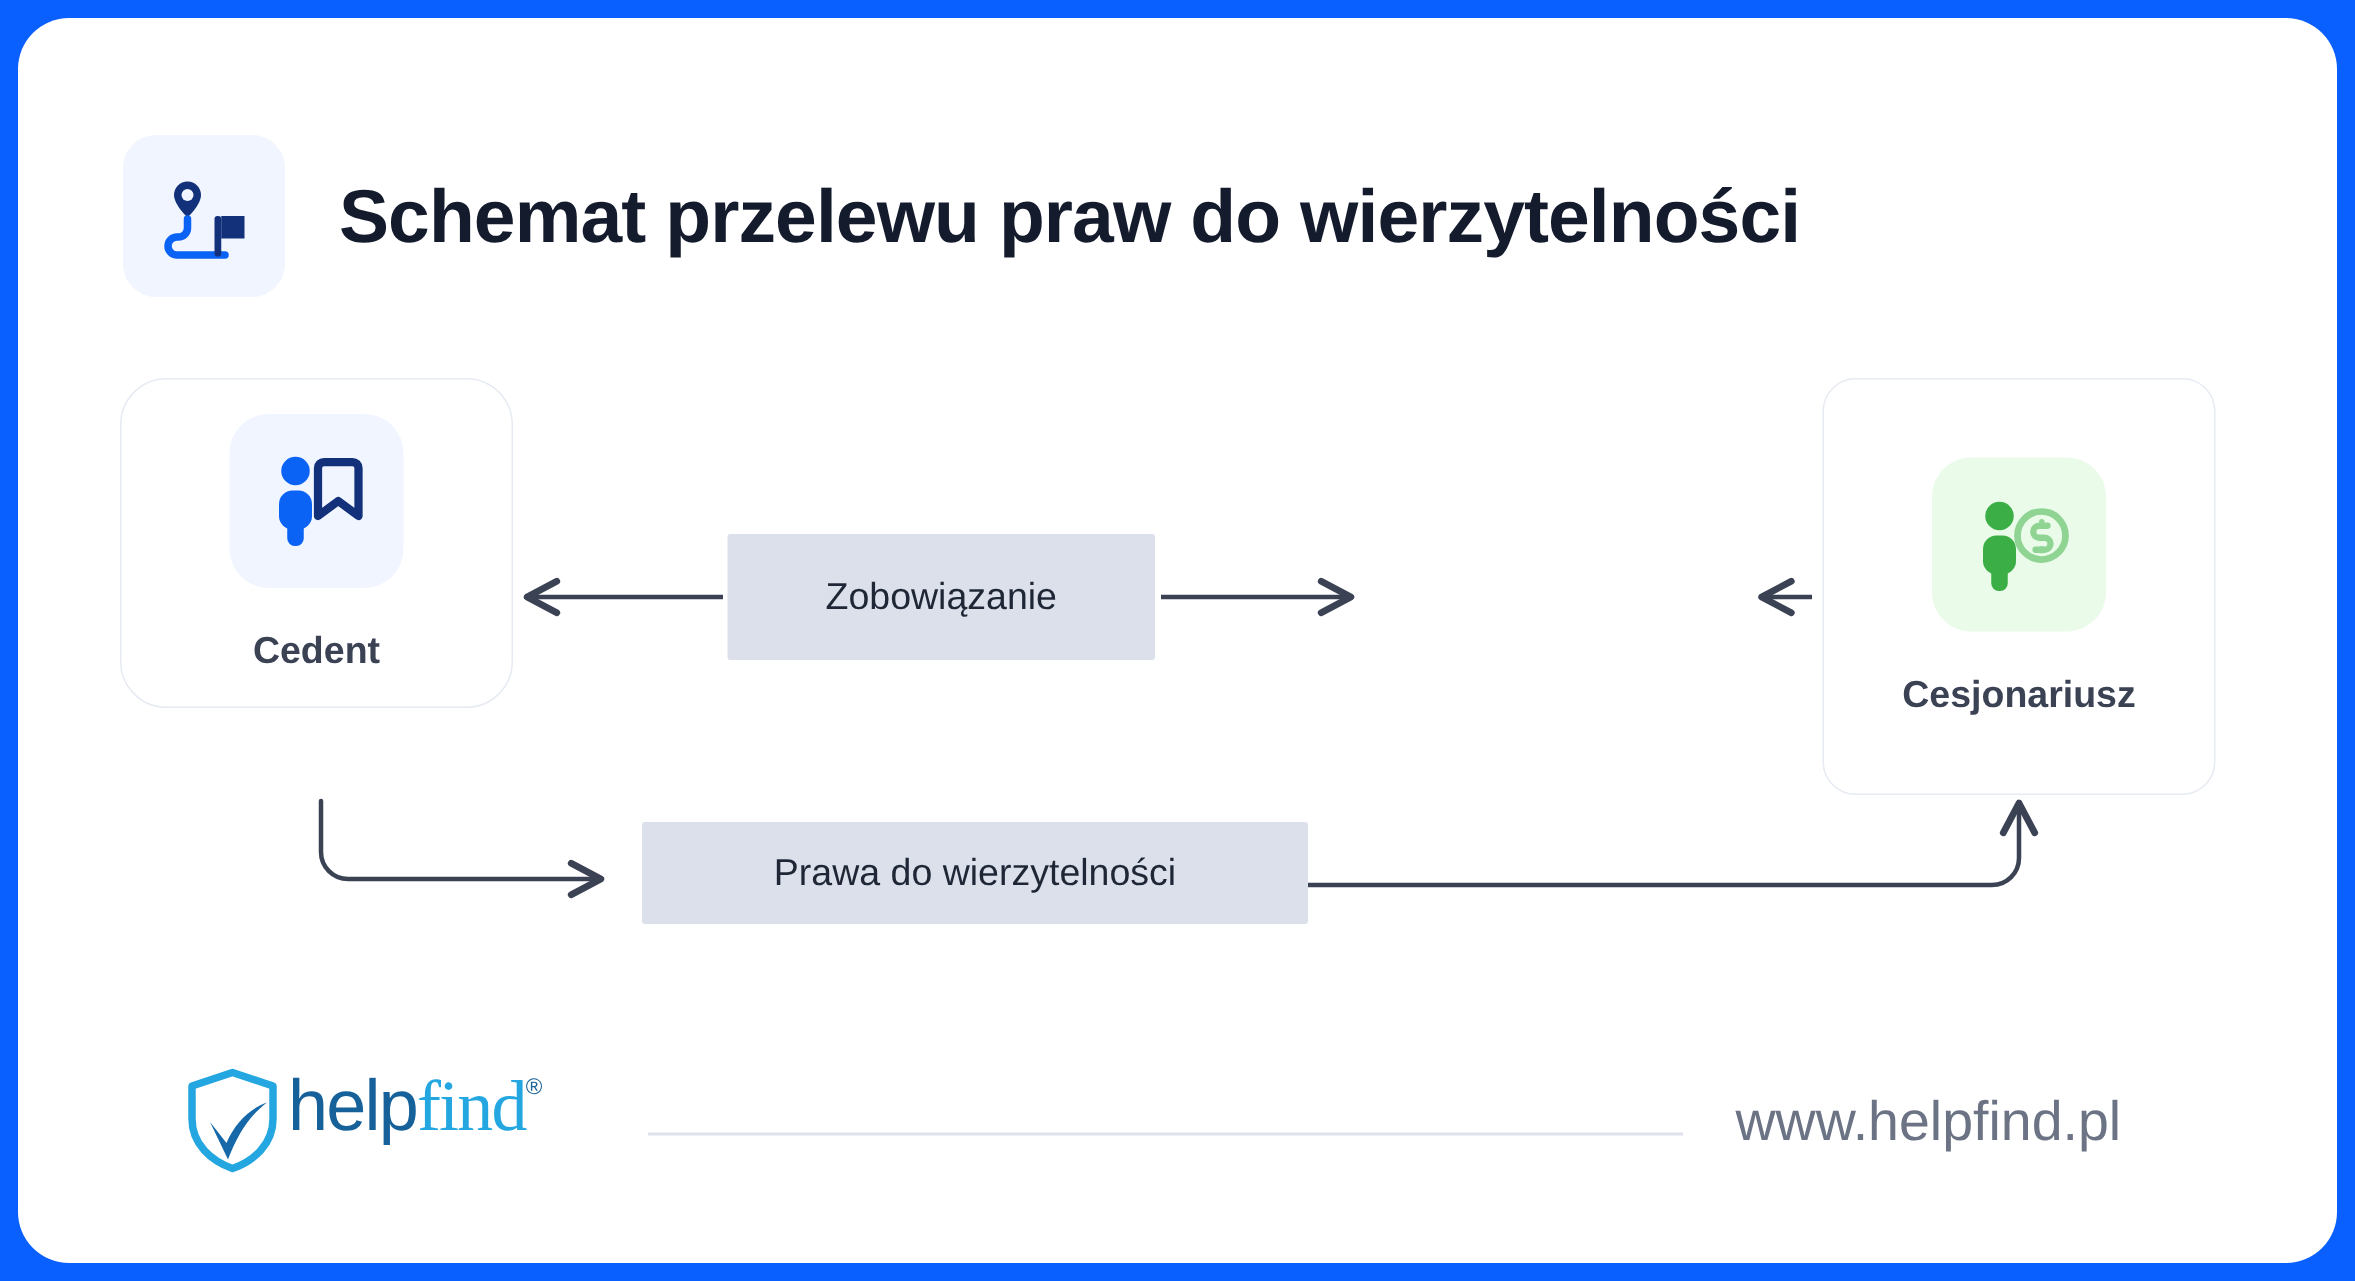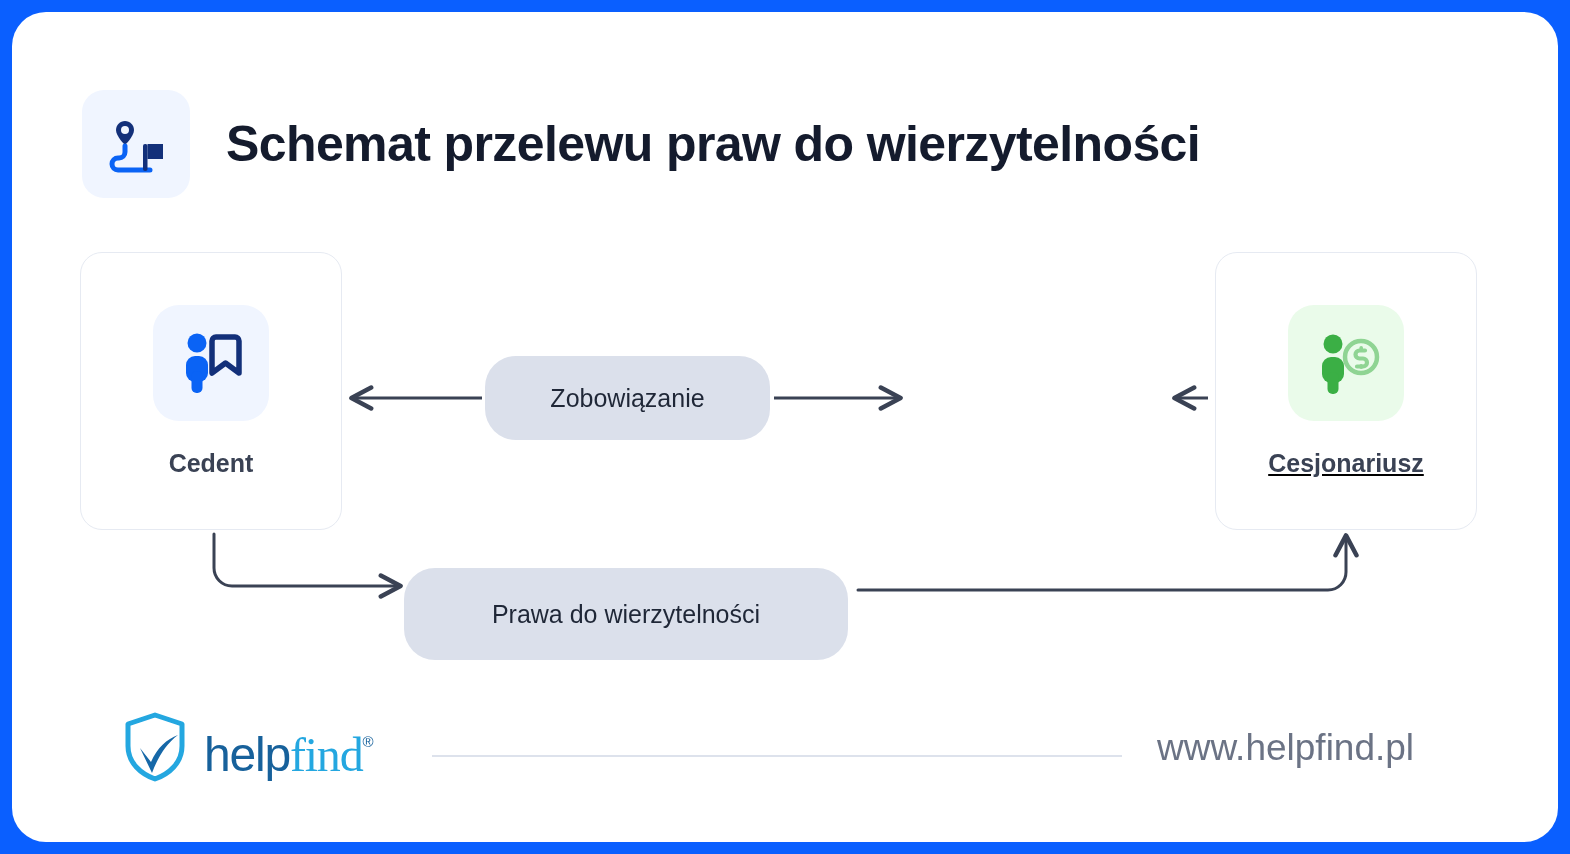--- a/index.html
+++ b/index.html
@@ -89,46 +89,46 @@
     justify-content: center;
   }
   .node-label {
     margin-top: 28px;
     font-size: 25px;
     font-weight: bold;
     color: #3A4254;
     white-space: nowrap;
   }
 
-  #node-cedent      { left: 68px;   top: 240px; width: 262px; height: 278px; }
+  #node-cedent      { left: 68px;   top: 240px; width: 262px; height: 220px; border-radius: 31px; }
   #node-dluznik     { left: 893px;  top: 240px; width: 262px; height: 278px; }
-  #node-cesjonariusz{ left: 1203px; top: 240px; width: 262px; height: 278px; text-decoration: underline; }
+  #node-cesjonariusz{ left: 1203px; top: 240px; width: 262px; height: 278px; }
 
   .icon-bg-blue  { background: #F0F5FF; }
   .icon-bg-pink  { background: #FEEDF1; }
   .icon-bg-green { background: #EAFBEA; }
 
   
   .edge-pill {
     position: absolute;
     background: #DBE0EB;
-    border-radius: 31px;
+    border-radius: 2px;
     display: flex;
     align-items: center;
     justify-content: center;
     font-size: 25px;
     color: #1F2737;
     white-space: nowrap;
     box-sizing: border-box;
   }
   #pill-zobowiazanie {
     left: 473px; top: 344px; width: 285px; height: 84px;
   }
   #pill-prawa {
-    left: 392px; top: 536px; width: 444px; height: 92px; margin-top: 20px;
+    left: 416px; top: 536px; width: 444px; height: 68px;
   }
 
   
   #arrow-layer {
     position: absolute;
     left: 0; top: 0;
     width: 1546px; height: 830px;
     pointer-events: none;
   }
 
@@ -140,22 +140,22 @@
     width: 1546px;
     height: 110px;
     display: flex;
     align-items: center;
   }
   #logo {
     position: absolute;
     left: 110px;
     top: 8px;
     display: flex;
-    align-items: flex-end;
-    gap: 16px;
+    align-items: flex-start;
+    gap: 4px;
   }
   #logo-wordmark {
     font-size: 48px;
     letter-spacing: -1.2px;
     display: flex;
     align-items: flex-start;
   }
   .wm-help { color: #17619B; }
   .wm-find { color: #24A7E0; font-family: Liberation Serif, serif; }
   .wm-reg  { color: #17619B; font-size: 15px; margin-top: 6px; }

